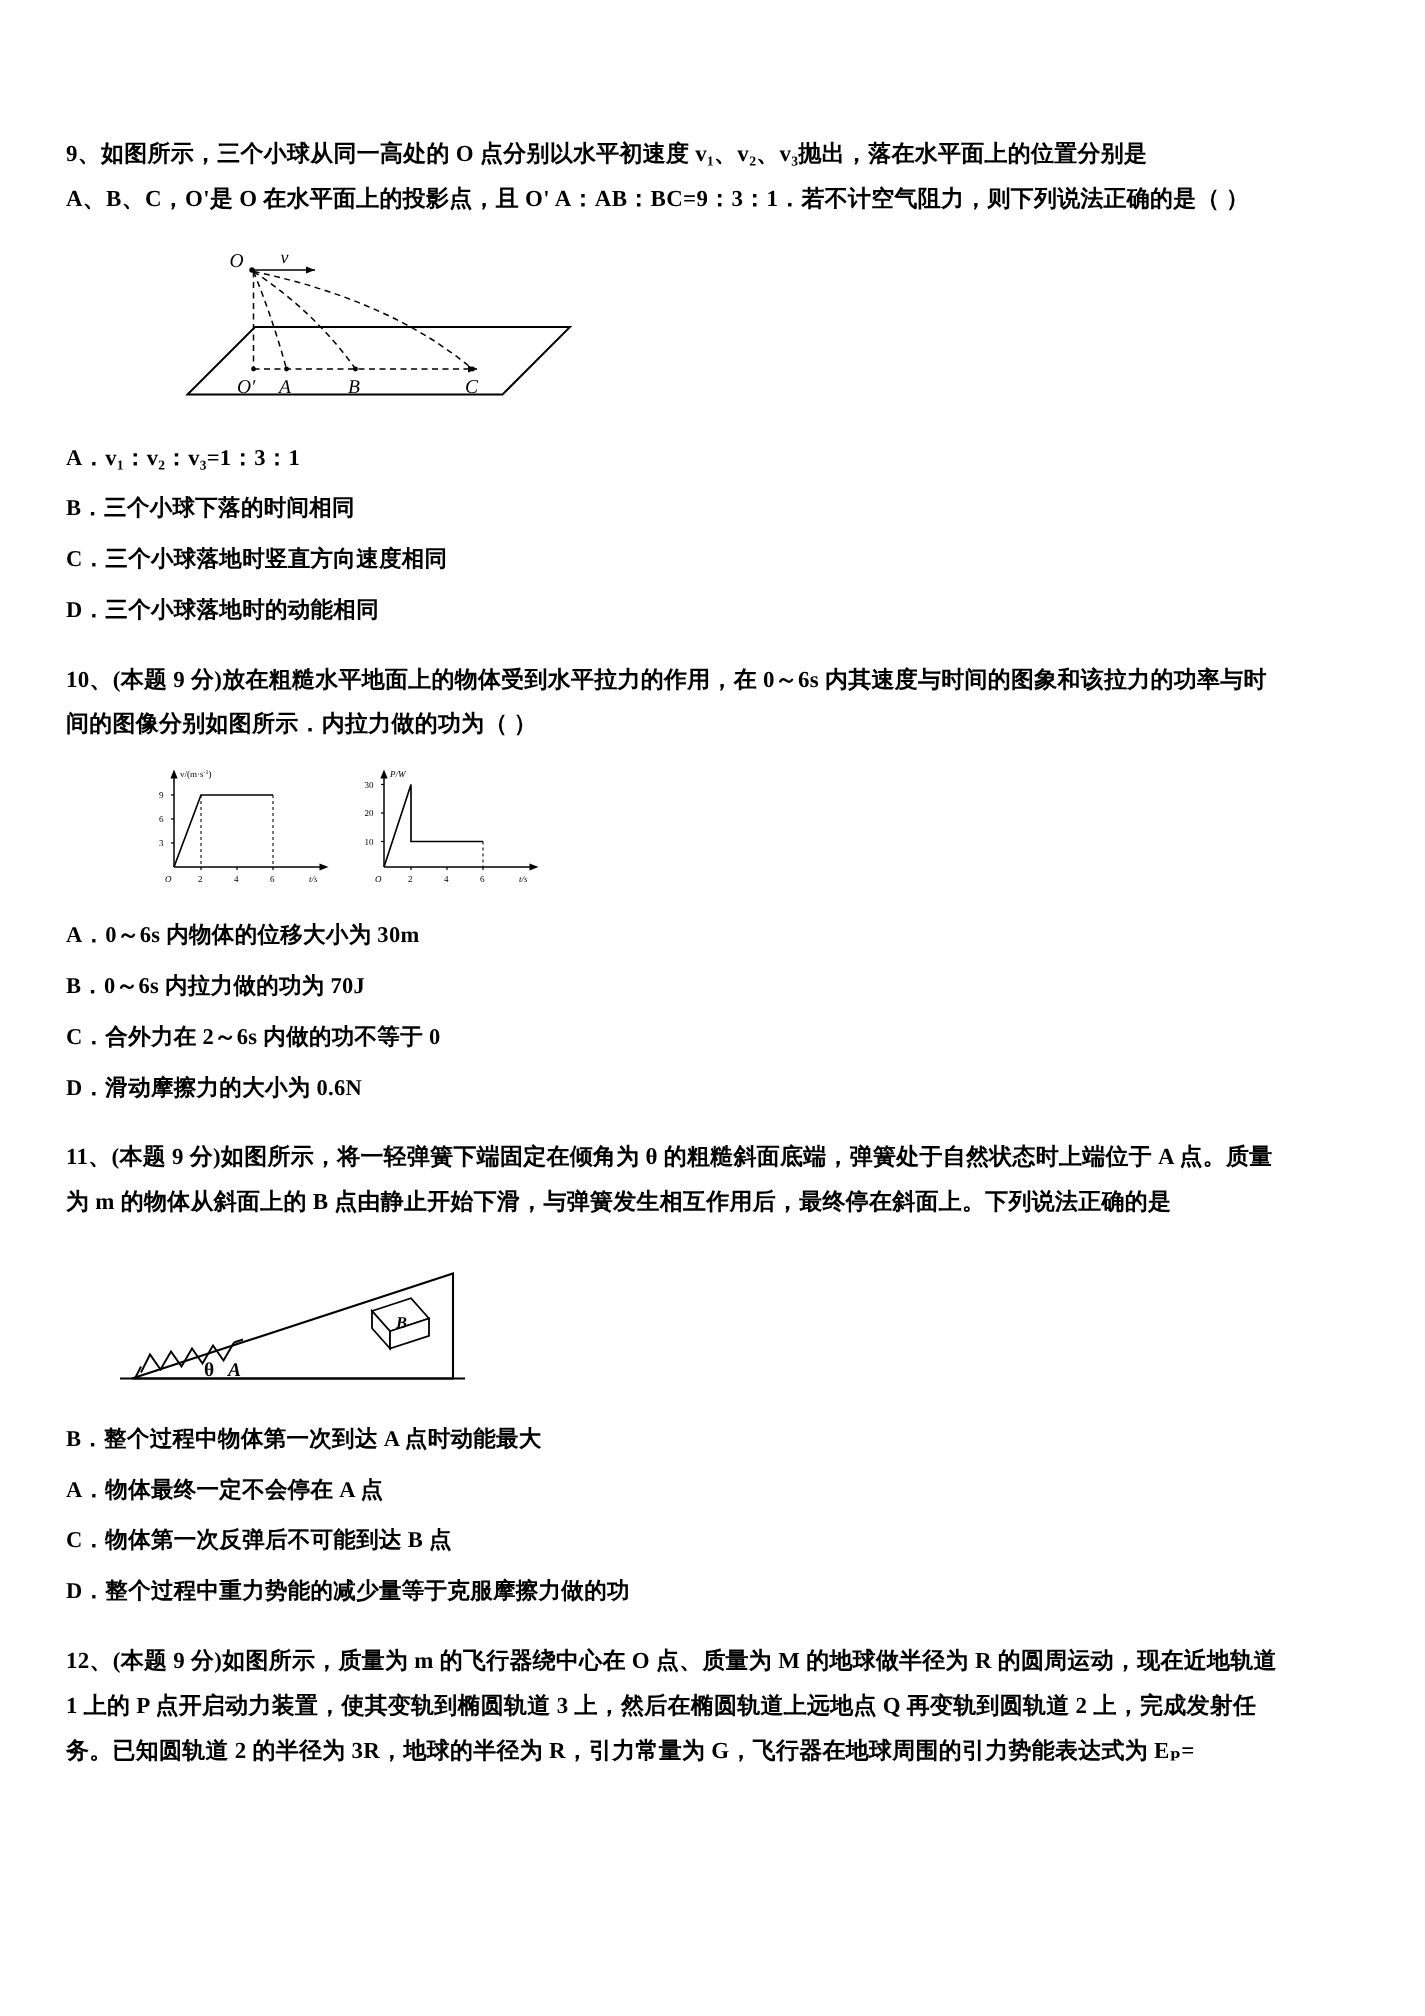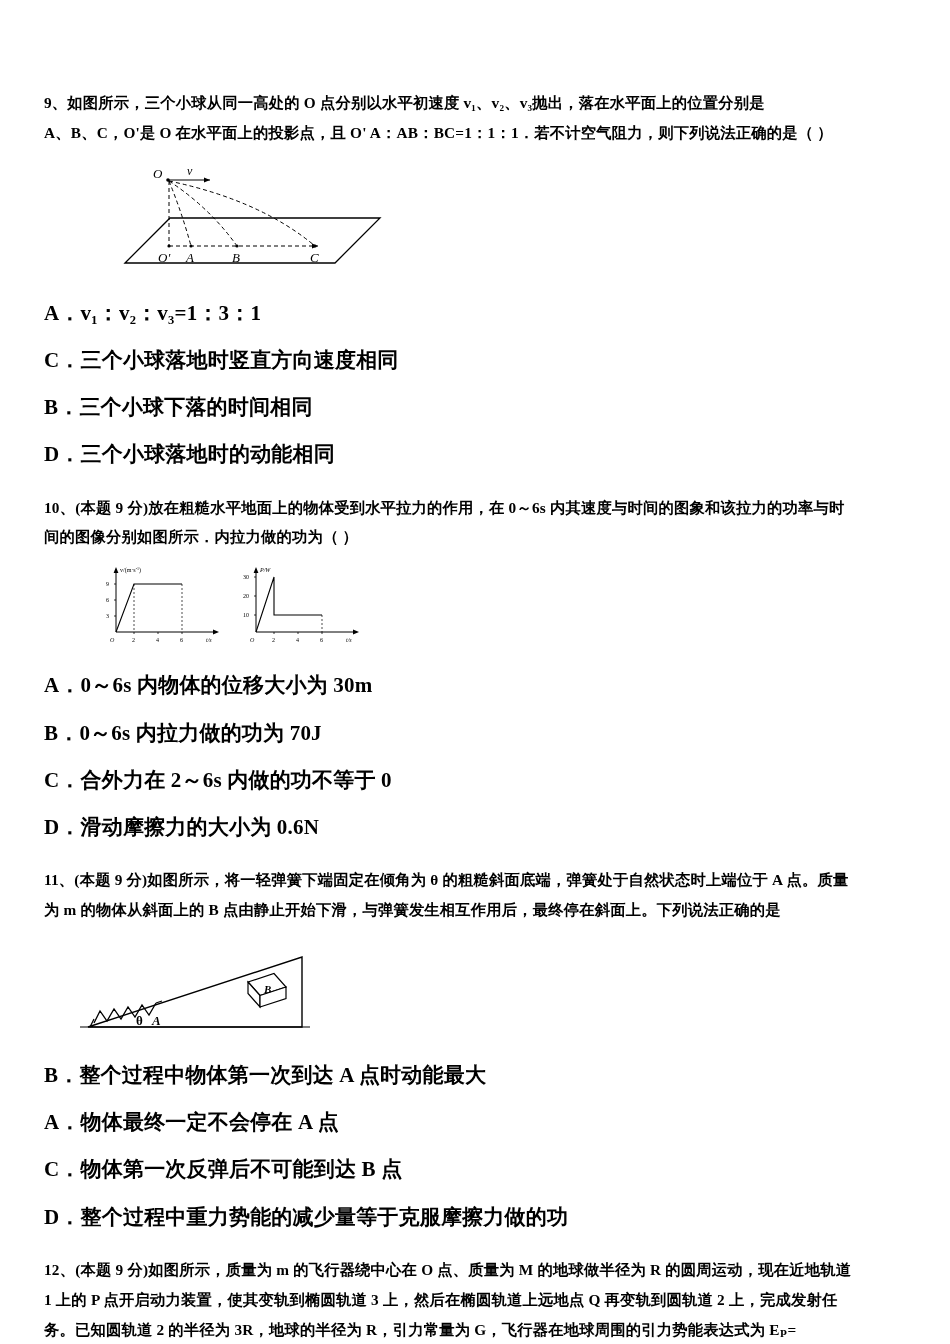--- a/index.html
+++ b/index.html
@@ -27,41 +27,41 @@
     font-size: 15.3px;
     line-height: 1.95;
     text-align: justify;
     font-weight: bold;
     letter-spacing: 0.2px;
   }
   .opts {
     margin-top: 6px;
   }
   .opt {
-    font-size: 21px;
+    font-size: 15px;
     line-height: 2.25;
     font-weight: bold;
     letter-spacing: 0.2px;
   }
   .fig {
     margin: 10px 0 12px 0;
   }
   .fig-1 { padding-left: 26px; }
   .fig-2 { padding-left: 50px; }
   .fig-3 { padding-left: 26px; }
   svg { display: block; }
 </style>
 </head>
 <body>
 
 <div class="page">
 
   <div class="q">
     <div class="qtext">9、如图所示，三个小球从同一高处的 O 点分别以水平初速度 v₁、v₂、v₃抛出，落在水平面上的位置分别是</div>
-    <div class="qtext">A、B、C，O'是 O 在水平面上的投影点，且 O' A：AB：BC=1：1：1．若不计空气阻力，则下列说法正确的是（ ）</div>
+    <div class="qtext">A、B、C，O'是 O 在水平面上的投影点，且 O' A：AB：BC=9：3：1．若不计空气阻力，则下列说法正确的是（ ）</div>
 
     <div class="fig fig-1">
       <svg width="320" height="120" viewBox="0 0 320 120">
 
         <path d="M 55 105 L 100 60 L 310 60 L 265 105 Z" fill="none" stroke="#000" stroke-width="1.3"></path>
 
         <circle cx="98" cy="22" r="1.8" fill="#000"></circle>
         <text x="83" y="20" font-family="'Liberation Serif',serif" font-size="13" font-style="italic">O</text>
 
         <line x1="99" y1="22" x2="140" y2="22" stroke="#000" stroke-width="1.1"></line>
@@ -84,22 +84,22 @@
 
         <text x="88" y="104" font-family="'Liberation Serif',serif" font-size="13" font-style="italic">O′</text>
         <text x="116" y="104" font-family="'Liberation Serif',serif" font-size="13" font-style="italic">A</text>
         <text x="162" y="104" font-family="'Liberation Serif',serif" font-size="13" font-style="italic">B</text>
         <text x="240" y="104" font-family="'Liberation Serif',serif" font-size="13" font-style="italic">C</text>
       </svg>
     </div>
 
     <div class="opts">
       <div class="opt">A．v₁：v₂：v₃=1：3：1</div>
+      <div class="opt">B．三个小球下落的时间相同</div>
       <div class="opt">C．三个小球落地时竖直方向速度相同</div>
-      <div class="opt">B．三个小球下落的时间相同</div>
       <div class="opt">D．三个小球落地时的动能相同</div>
     </div>
   </div>
 
   <div class="q" style="margin-top:14px;">
     <div class="qtext">10、(本题 9 分)放在粗糙水平地面上的物体受到水平拉力的作用，在 0～6s 内其速度与时间的图象和该拉力的功率与时</div>
     <div class="qtext">间的图像分别如图所示．内拉力做的功为（ ）</div>
 
     <div class="fig fig-2">
       <svg width="300" height="88" viewBox="0 0 300 88">

